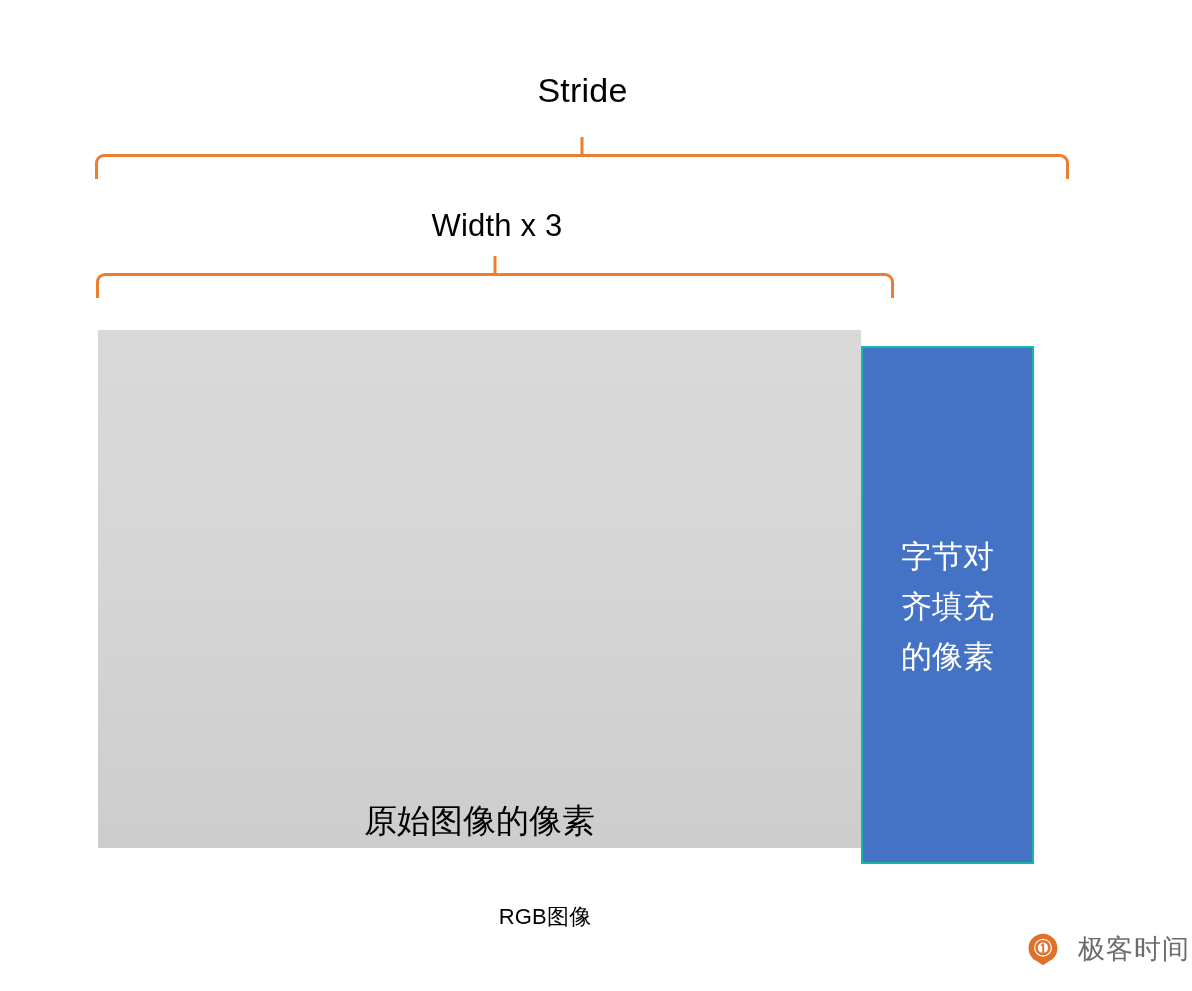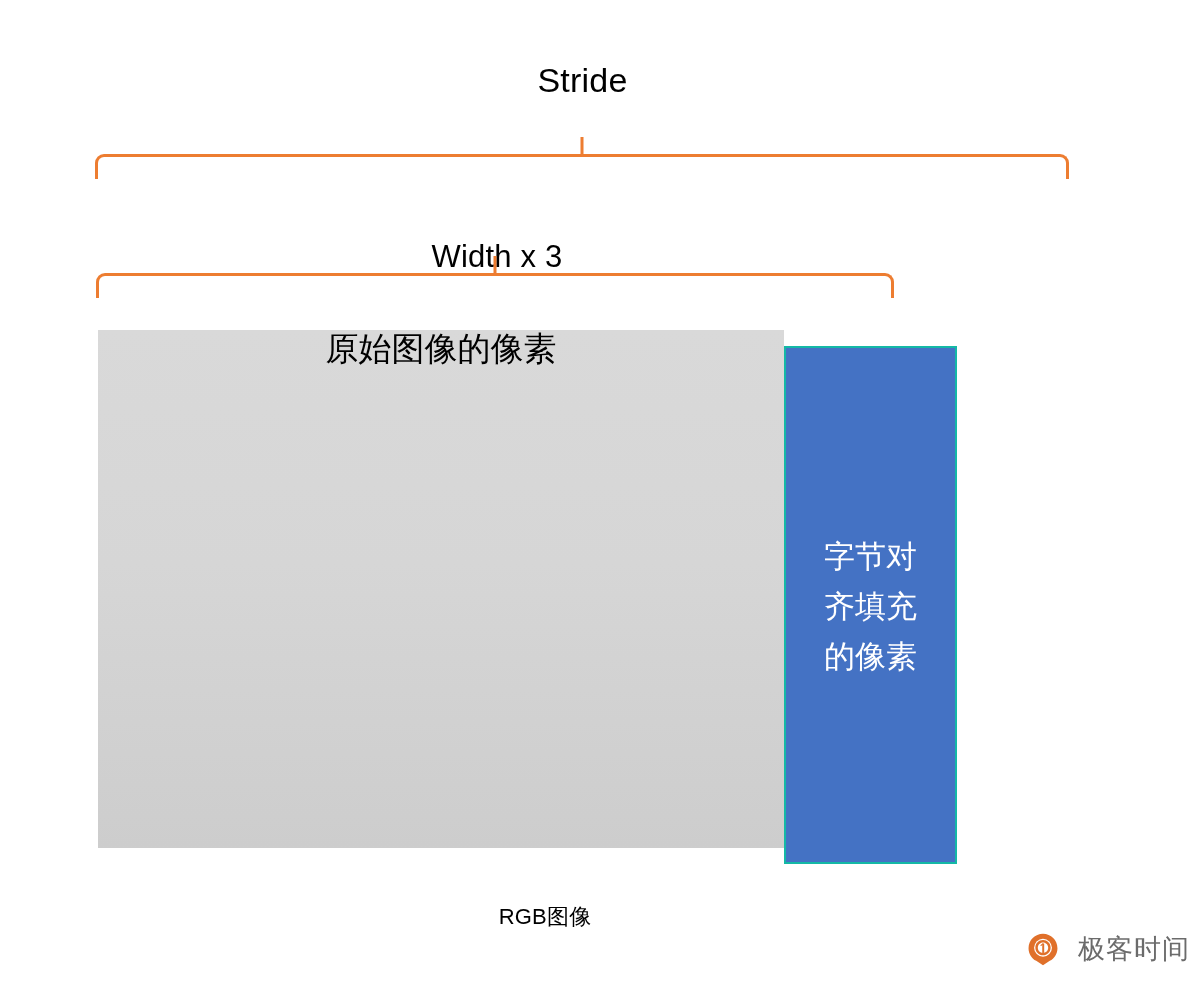--- a/index.html
+++ b/index.html
@@ -22,34 +22,33 @@
   
   .label {
     position: absolute;
     white-space: nowrap;
     color: #000000;
     font-weight: 400;
     letter-spacing: 0.2px;
   }
   #stride-label {
     left: 0;
-    top: 58px;
+    top: 68px;
     width: 1165px;
     text-align: center;
     font-size: 34px;
     line-height: 44px;
   }
   #width-label {
     left: 0;
     top: 205px;
     width: 994px;
     text-align: center;
     font-size: 31px;
     line-height: 42px;
-    margin-top: 31px;
   }
   #caption-label {
     left: 0;
     top: 895px;
     width: 1090px;
     text-align: center;
     font-size: 22px;
     line-height: 44px;
   }
 
@@ -98,25 +97,25 @@
   #figure {
     position: absolute;
     left: 98px;
     top: 330px;
     width: 966px;
     height: 518px;
     display: flex;
   }
   #pixel-area {
     position: relative;
-    width: 686px;
+    width: 763px;
     height: 100%;
     background: linear-gradient(to bottom, #d9d9d9 0%, #d6d6d6 45%, #cdcdcd 100%);
     display: flex;
-    align-items: flex-start;
+    align-items: flex-end;
     justify-content: center;
   }
   #pixel-area-label {
     font-size: 33px;
     line-height: 46px;
     color: #000000;
     text-align: center;
     position: relative;
     top: -4px;
   }

